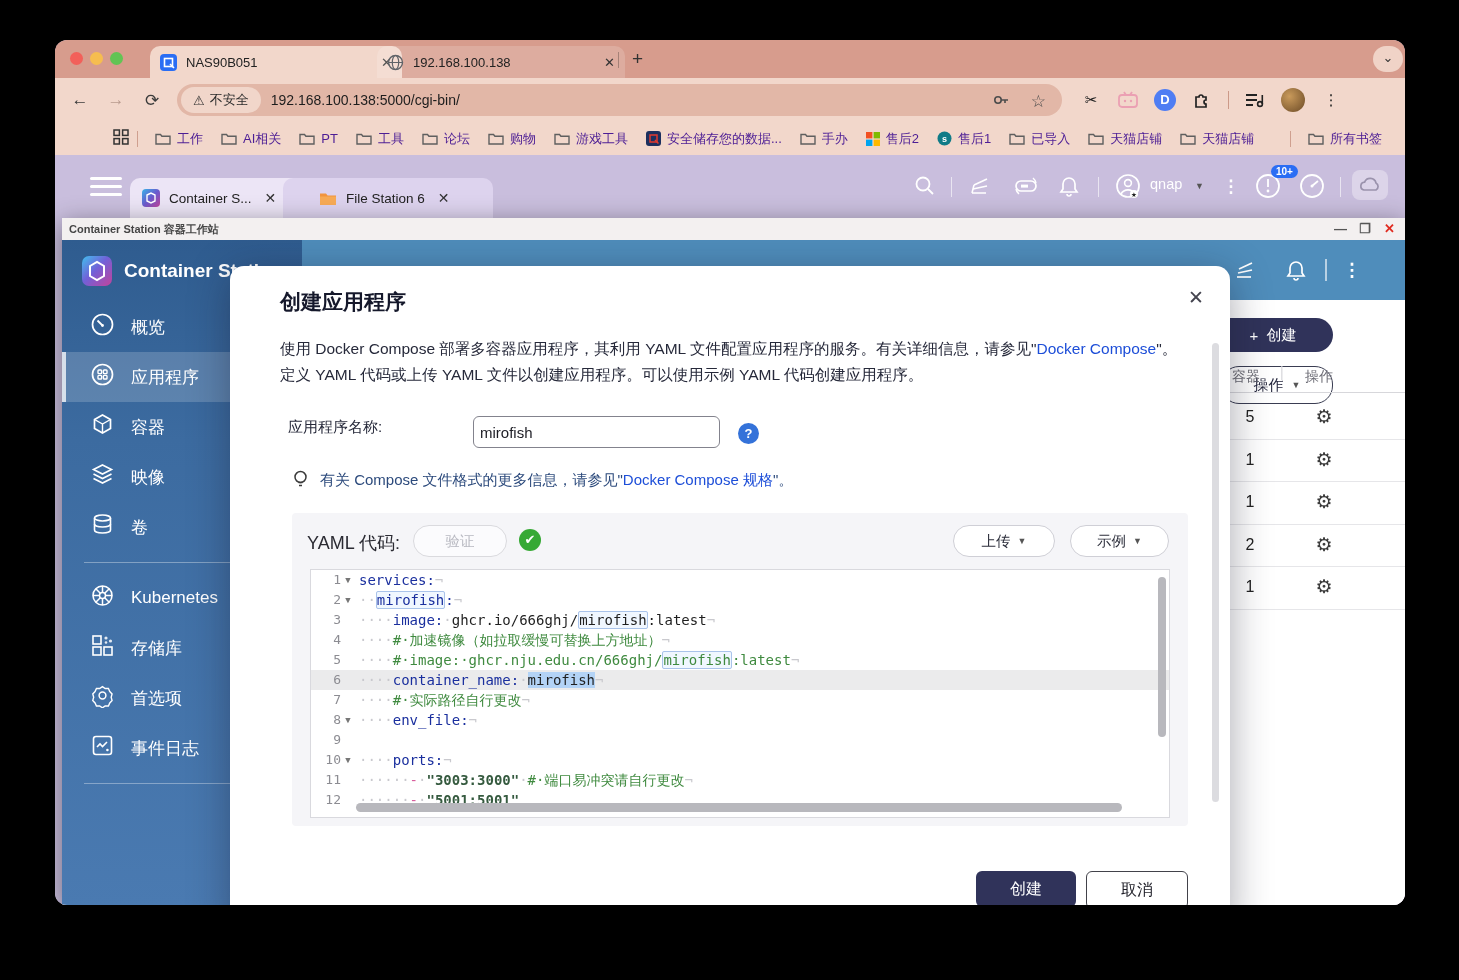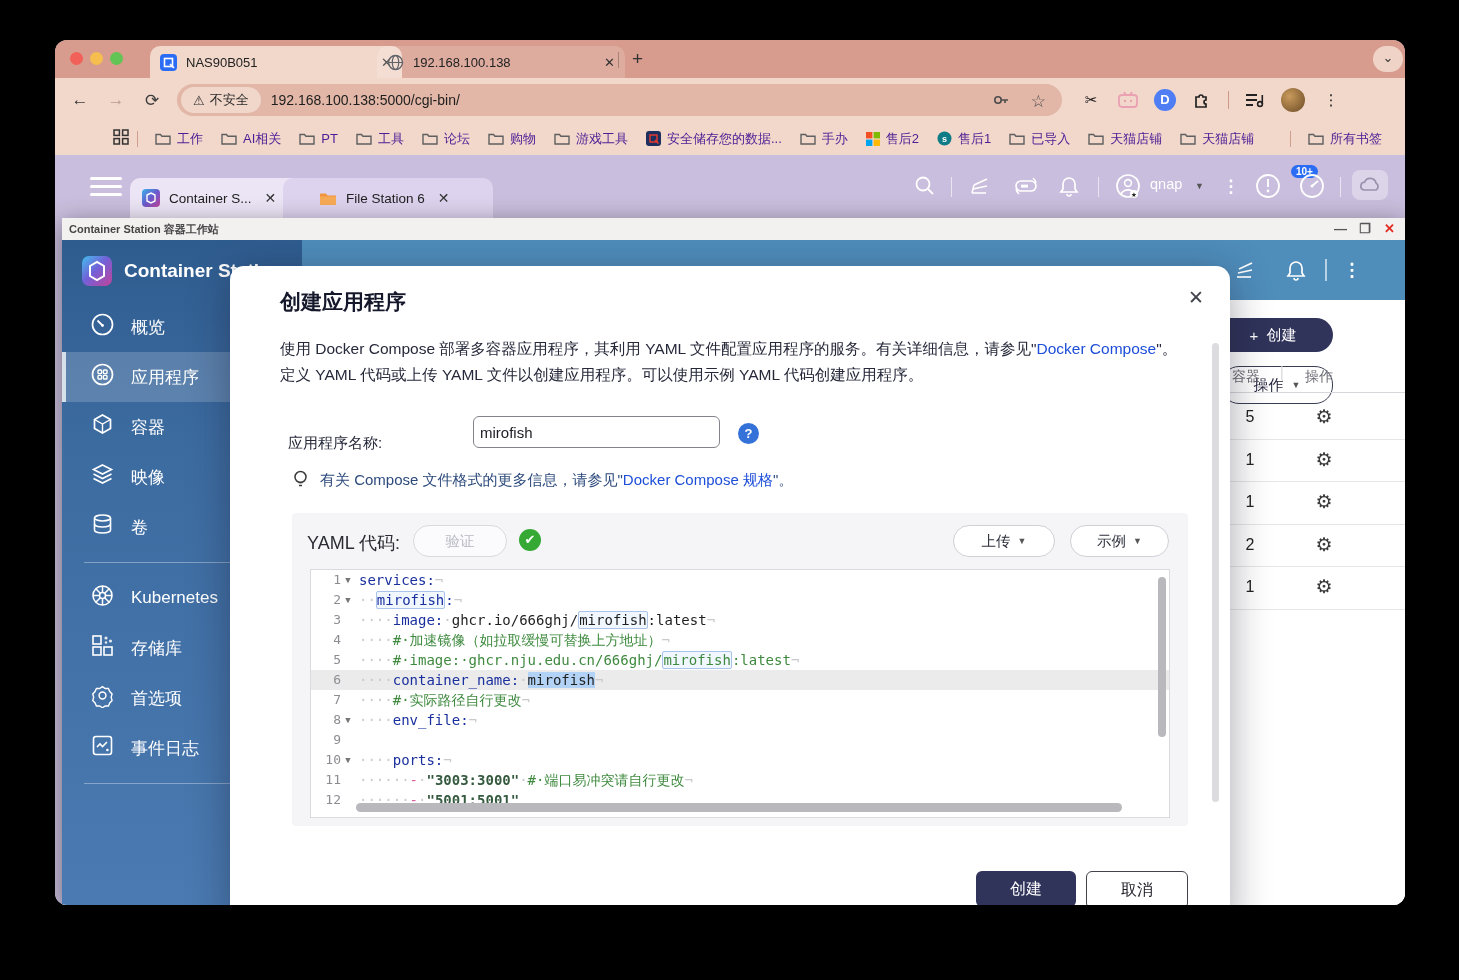--- a/index.html
+++ b/index.html
@@ -85,21 +85,21 @@
   .tblrow-gear{position:absolute;width:40px;text-align:center;font-size:19px;color:#3a3a3a;}
   .rowline{position:absolute;height:1px;background:#e6e6e9;left:920px;right:0;}
   
   .modal{position:absolute;left:168px;top:26px;width:1000px;height:661px;background:#fff;
          border-radius:14px 14px 0 0;box-shadow:0 8px 40px rgba(20,20,40,0.38);}
   .m-close{position:absolute;right:26px;top:20px;font-size:19px;color:#44444f;}
   .m-title{position:absolute;left:50px;top:22px;font-size:21px;font-weight:bold;color:#15182b;}
   .m-desc{position:absolute;left:50px;top:70px;width:902px;font-size:15.5px;line-height:26px;color:#26293a;}
   .link{color:#1d4ed8;}
   .m-scroll{position:absolute;right:11px;top:77px;width:7px;height:459px;border-radius:4px;background:#dcdce0;}
-  .m-namelabel{position:absolute;left:58px;top:168px;font-size:15px;color:#26293a;}
+  .m-namelabel{position:absolute;left:58px;top:152px;font-size:15px;color:#26293a;}
   .m-input{position:absolute;left:243px;top:150px;width:233px;height:30px;border:1px solid #83838d;border-radius:6px;
            font-size:15px;color:#1c1c24;padding:0 6px;font-family:"Liberation Sans",sans-serif;background:#fff;}
   .m-help{position:absolute;left:508px;top:157px;width:21px;height:21px;border-radius:50%;background:#3472d9;color:#fff;
           font-size:13px;font-weight:bold;text-align:center;line-height:21px;}
   .m-hint{position:absolute;left:90px;top:205px;font-size:15px;color:#2c4a7c;}
   .bulb{position:absolute;left:62px;top:203px;color:#3b3b3b;}
   .ypanel{position:absolute;left:62px;top:247px;width:896px;height:313px;background:#f5f5f8;border-radius:4px;}
   .ylabel{position:absolute;left:15px;top:18px;font-size:18px;color:#2b2b33;}
   .pill{position:absolute;height:30px;border-radius:16px;display:flex;align-items:center;justify-content:center;
         gap:7px;font-size:14.5px;background:#fbfbfd;}
@@ -434,21 +434,21 @@
         <span class="quser" style="left:1095px">qnap</span>
         <span class="quser caret" style="left:1140px;top:8px;">▼</span>
         <span class="qic" style="left:1163px;font-size:17px;font-weight:bold;">⋮</span>
         <span class="qic" style="left:1200px">
           <svg width="26" height="26" viewBox="0 0 26 26">
               <circle cx="13" cy="13" r="11" fill="none" stroke="#fff" stroke-width="1.8"></circle>
               <line x1="13" y1="6" x2="13" y2="14" stroke="#fff" stroke-width="1.8"></line>
               <circle cx="13" cy="18" r="1.4" fill="#fff"></circle>
             </svg>
         </span>
-        <span class="qbadge" style="left:1216px;top:-8px;margin-left:20px;">10+</span>
+        <span class="qbadge" style="left:1216px;top:-8px;">10+</span>
         <span class="qic" style="left:1244px">
           <svg width="26" height="26" viewBox="0 0 26 26">
               <circle cx="13" cy="13" r="11" fill="none" stroke="#fff" stroke-width="1.8"></circle>
               <line x1="13" y1="13" x2="19" y2="8" stroke="#fff" stroke-width="1.8"></line>
               <circle cx="13" cy="13" r="1.5" fill="#fff"></circle>
             </svg>
         </span>
         <span class="qsep" style="left:1285px"></span>
         <span class="cloudbtn" style="left:1297px">
           <svg width="24" height="18" viewBox="0 0 24 18">

